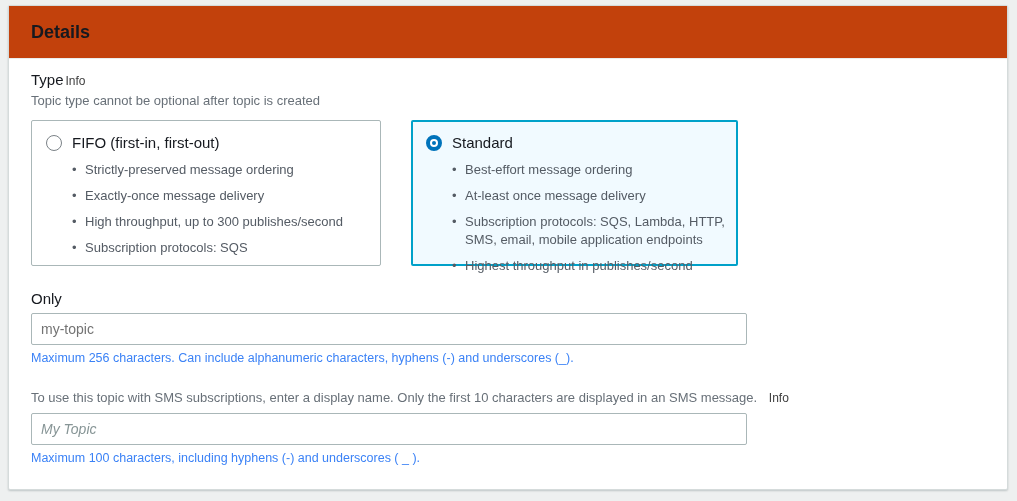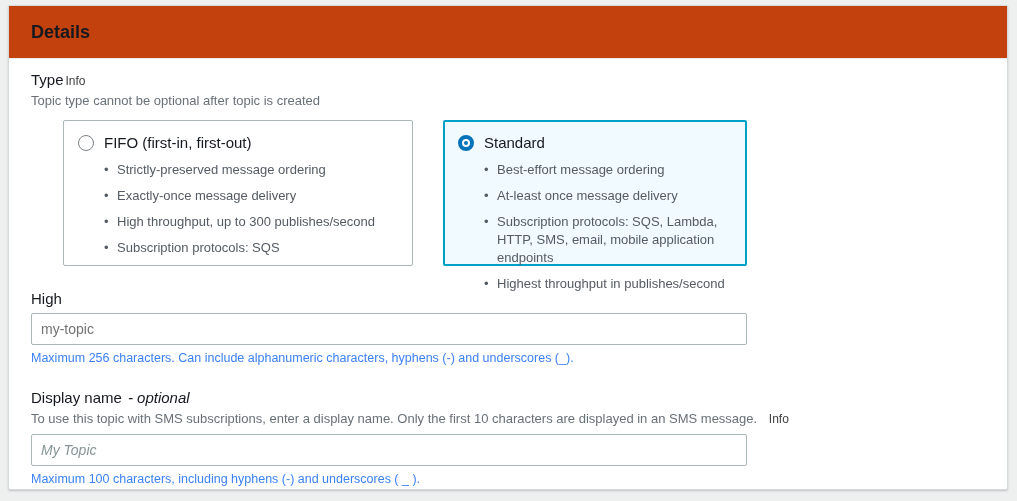--- a/index.html
+++ b/index.html
@@ -54,32 +54,31 @@
     color:#3b82f6;
     margin-top:6px;
   }
 
   
   .tiles {
     margin-top:10px;
     display:flex;
     gap:30px;
     width:716px;
-    justify-content:flex-end;
   }
   .tile {
     border:1px solid #aab7b8;
     border-radius:2px;
     background:#ffffff;
     padding:13px 12px 12px 14px;
     height:146px;
     cursor:pointer;
   }
   .tile-fifo { width:350px; }
-  .tile-standard { width:304px; }
+  .tile-standard { width:327px; }
   .tile.selected {
     background:#f1faff;
     border:2px solid #00a1c9;
     padding:12px 11px 11px 13px;
   }
   .tile-head { display:flex; align-items:center; gap:10px; }
   .tile-title { font-size:15px; color:#16191f; }
   .radio {
     width:16px; height:16px;
     flex:0 0 16px;
@@ -182,30 +181,26 @@
             <li>At-least once message delivery</li>
             <li>Subscription protocols: SQS, Lambda, HTTP, SMS, email, mobile application endpoints</li>
             <li>Highest throughput in publishes/second</li>
           </ul>
         </div>
 
       </div>
     </div>
 
     <div class="field-block">
-      <div class="field-label">High</div>
+      <div class="field-label">Only</div>
       <input class="text-input" type="text" value="my-topic" style="">
       <div class="field-hint">Maximum 256 characters. Can include alphanumeric characters, hyphens (-) and underscores (_).</div>
     </div>
 
     <div class="field-block">
-      <div class="label-row" style="gap:6px;">
-        <span class="field-label">Display name</span>
-        <span class="optional-suffix">- optional</span>
-      </div>
       <div class="field-desc">
         <span>To use this topic with SMS subscriptions, enter a display name. Only the first 10 characters are displayed in an SMS message.</span>
         <a class="info-link">Info</a>
       </div>
       <input class="text-input" type="text" placeholder="My Topic" style="">
       <div class="field-hint">Maximum 100 characters, including hyphens (-) and underscores ( _ ).</div>
     </div>
 
   </div>
 </section>

